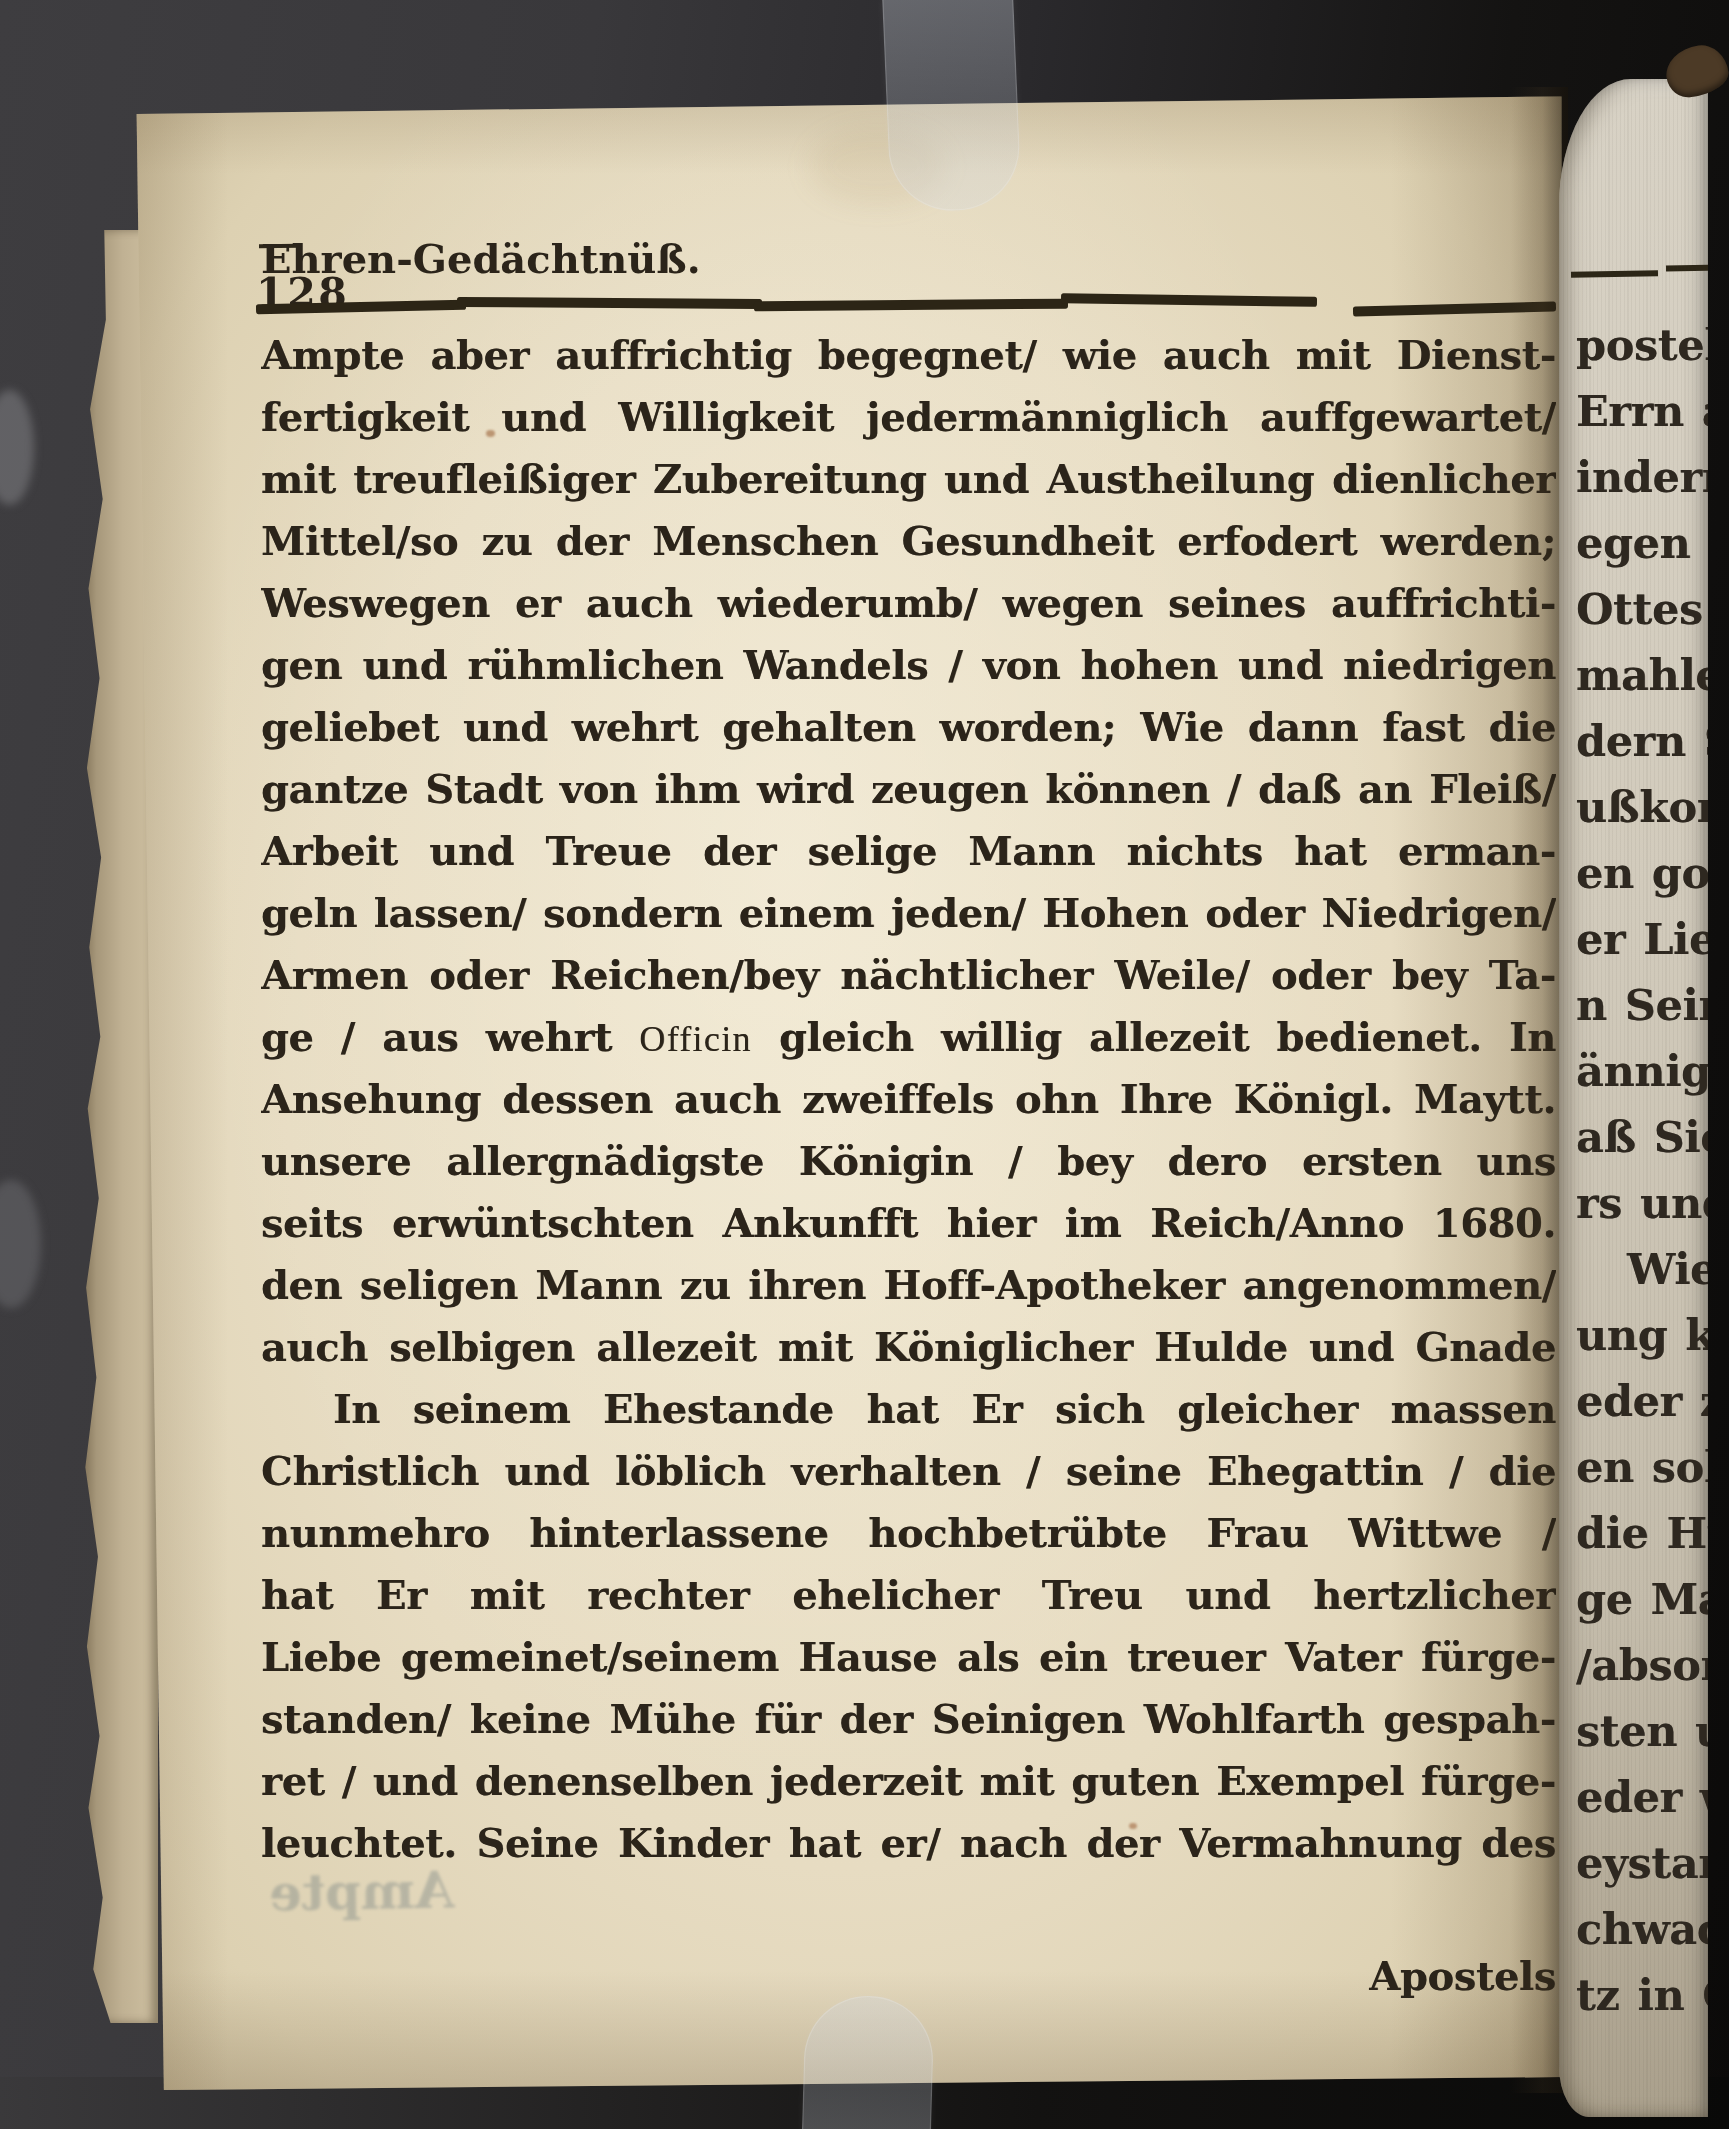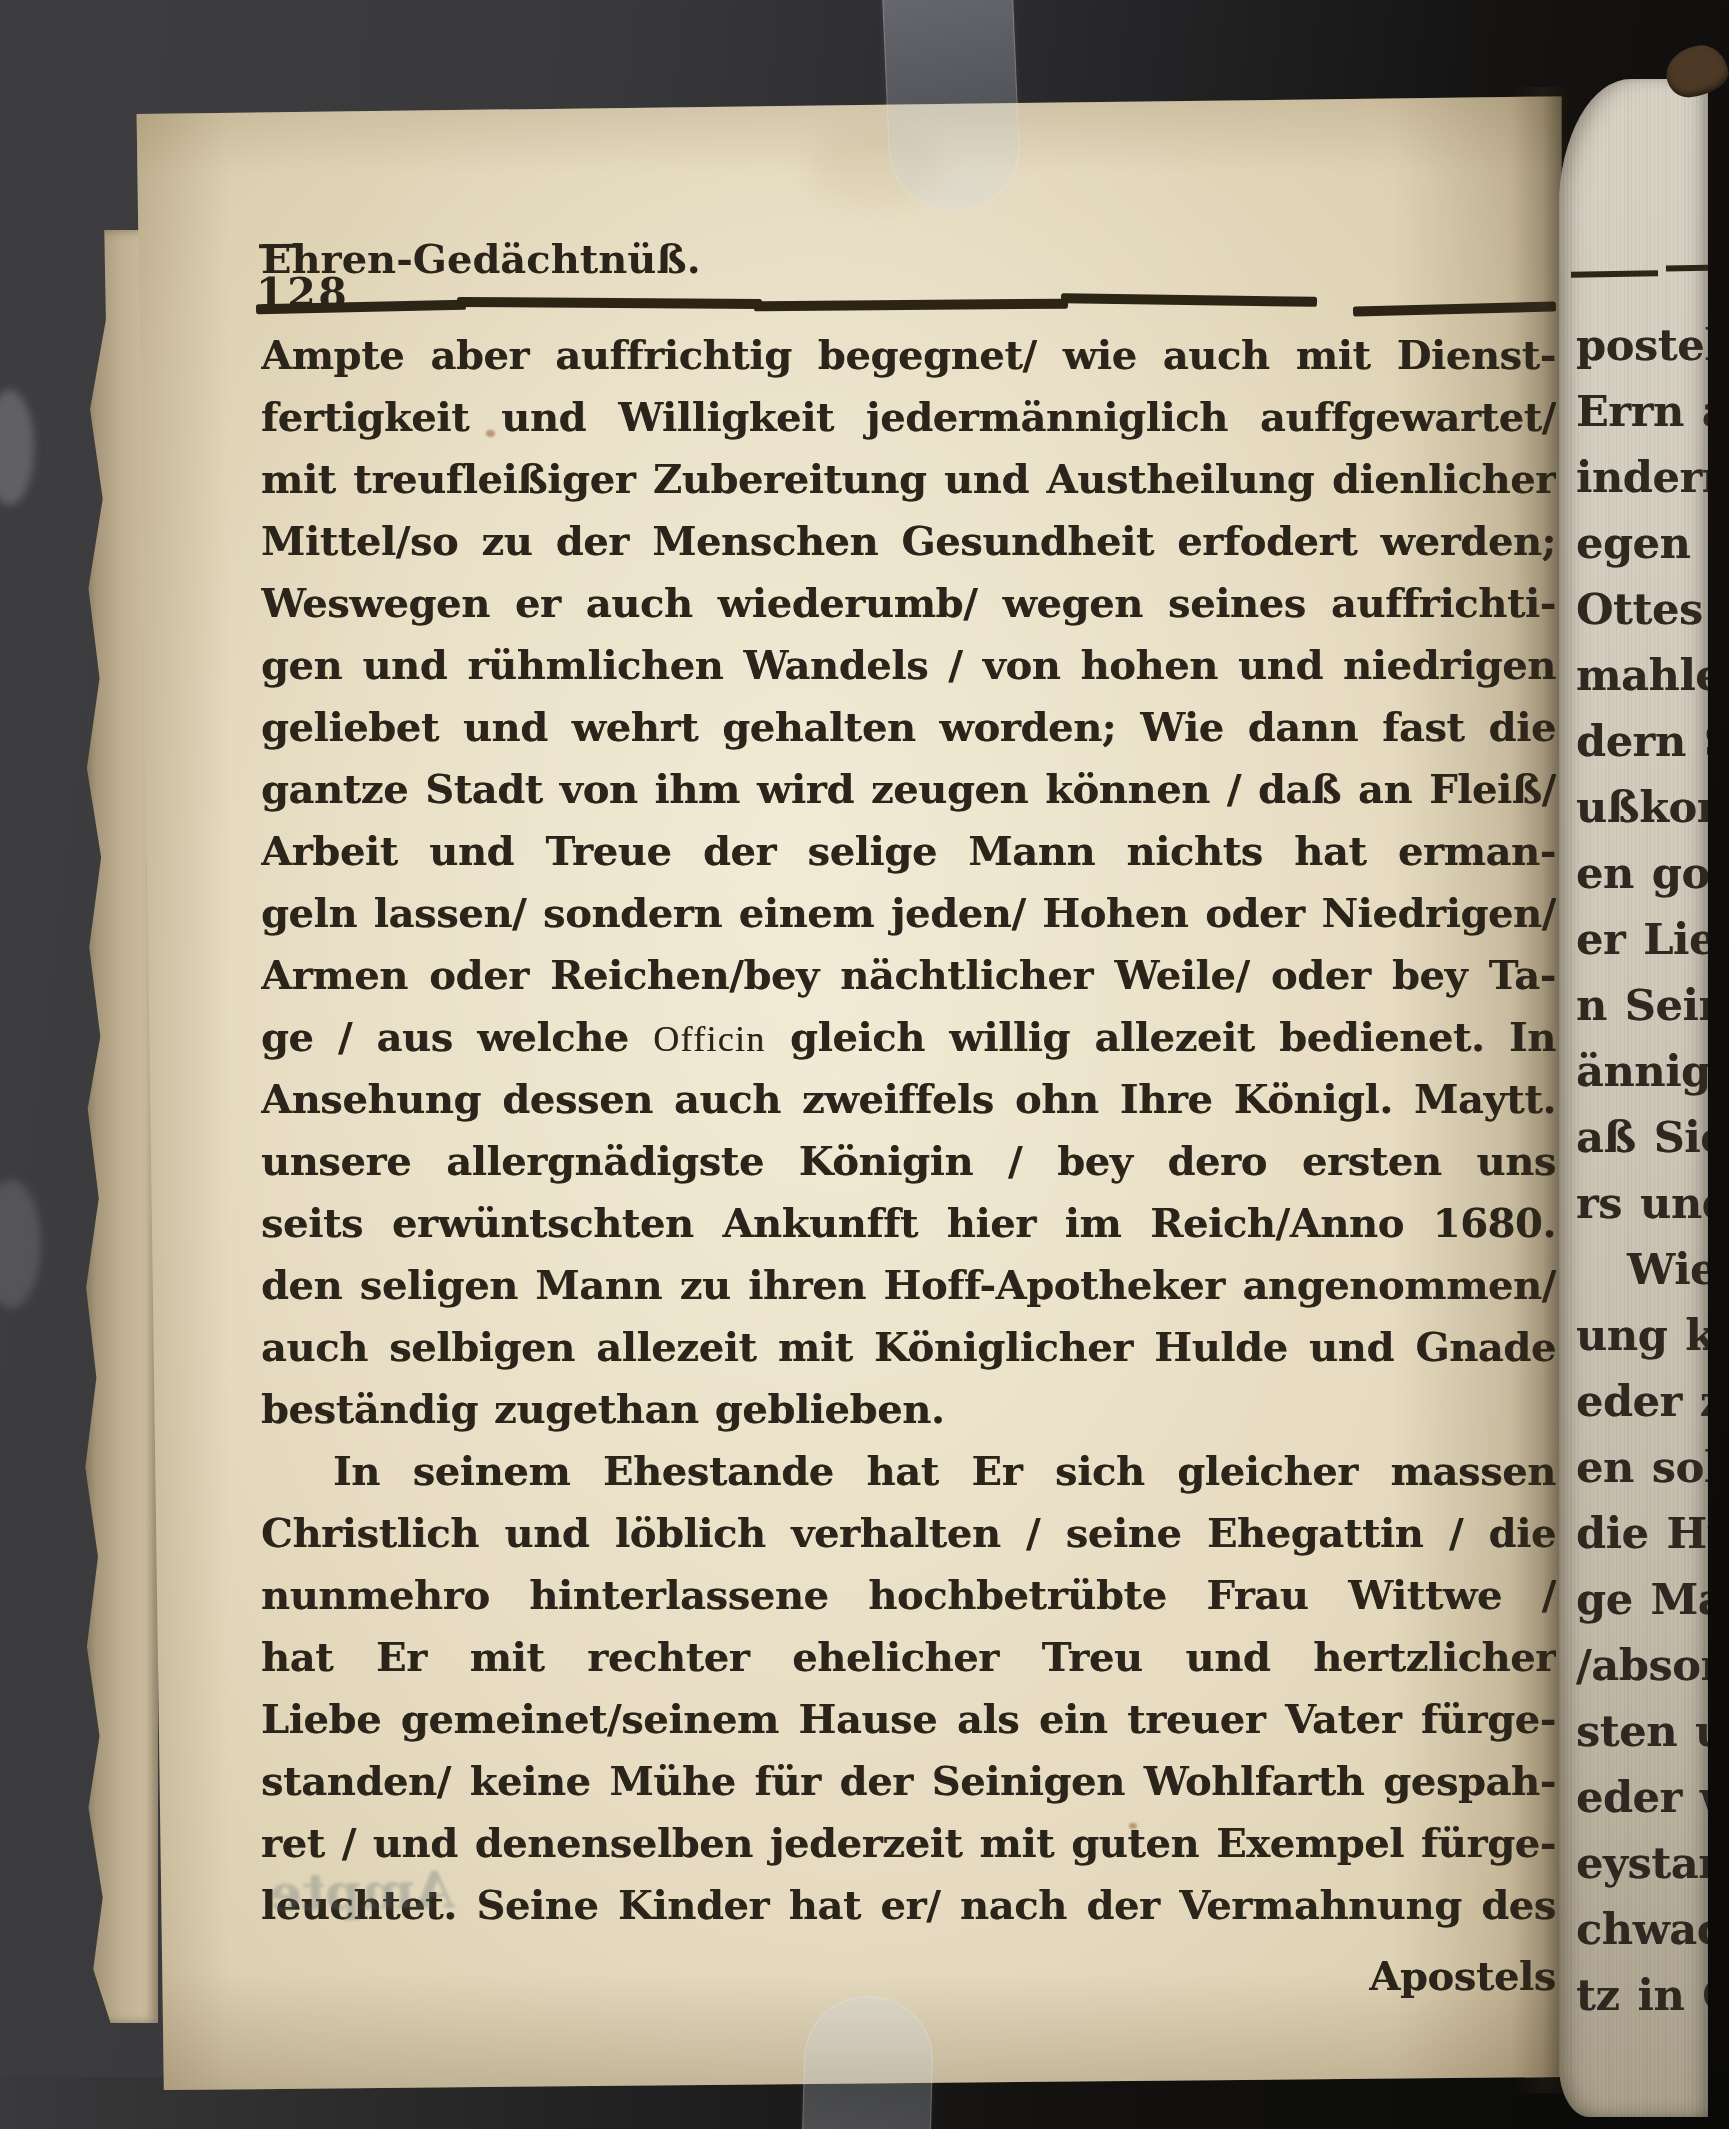--- a/index.html
+++ b/index.html
@@ -134,27 +134,26 @@
         <div class="line">fertigkeit und Willigkeit jedermänniglich auffgewartet/</div>
         <div class="line">mit treufleißiger Zubereitung und Austheilung dienlicher</div>
         <div class="line">Mittel/so zu der Menschen Gesundheit  erfodert werden;</div>
         <div class="line">Weswegen er auch wiederumb/ wegen seines auffrichti-</div>
         <div class="line">gen und rühmlichen Wandels / von hohen und niedrigen</div>
         <div class="line">geliebet und wehrt gehalten worden;  Wie dann fast die</div>
         <div class="line">gantze Stadt von ihm wird zeugen können / daß an Fleiß/</div>
         <div class="line">Arbeit und Treue der selige Mann nichts hat erman-</div>
         <div class="line">geln lassen/ sondern einem jeden/ Hohen oder Niedrigen/</div>
         <div class="line">Armen oder Reichen/bey nächtlicher Weile/ oder bey Ta-</div>
-        <div class="line"><span>ge / aus welche </span><span class="antiqua">Officin</span><span> gleich willig allezeit bedienet.   In</span></div>
+        <div class="line"><span>ge / aus wehrt </span><span class="antiqua">Officin</span><span> gleich willig allezeit bedienet.   In</span></div>
         <div class="line">Ansehung dessen auch zweiffels ohn Ihre Königl. Maytt.</div>
         <div class="line">unsere allergnädigste Königin / bey dero ersten uns aller-</div>
         <div class="line">seits erwüntschten Ankunfft hier im Reich/Anno 1680.</div>
         <div class="line">den seligen Mann zu ihren Hoff-Apotheker angenommen/</div>
         <div class="line">auch selbigen allezeit mit Königlicher Hulde und Gnade</div>
-        <div class="line left">beständig zugethan geblieben.</div>
         <div class="line" style="text-indent: 72px;">In seinem  Ehestande hat Er  sich gleicher massen</div>
         <div class="line">Christlich und  löblich verhalten /  seine Ehegattin /  die</div>
         <div class="line">nunmehro  hinterlassene  hochbetrübte  Frau  Wittwe /</div>
         <div class="line">hat  Er  mit  rechter  ehelicher  Treu  und  hertzlicher</div>
         <div class="line">Liebe gemeinet/seinem Hause als ein treuer Vater fürge-</div>
         <div class="line">standen/ keine Mühe für der Seinigen Wohlfarth gespah-</div>
         <div class="line">ret / und denenselben jederzeit mit guten Exempel fürge-</div>
         <div class="line">leuchtet.  Seine Kinder hat er/ nach der Vermahnung des</div>
       </div>
 

